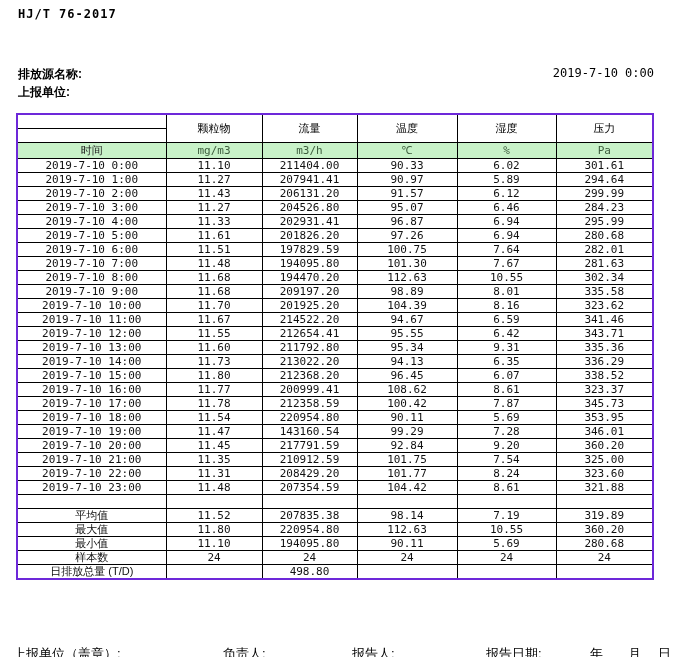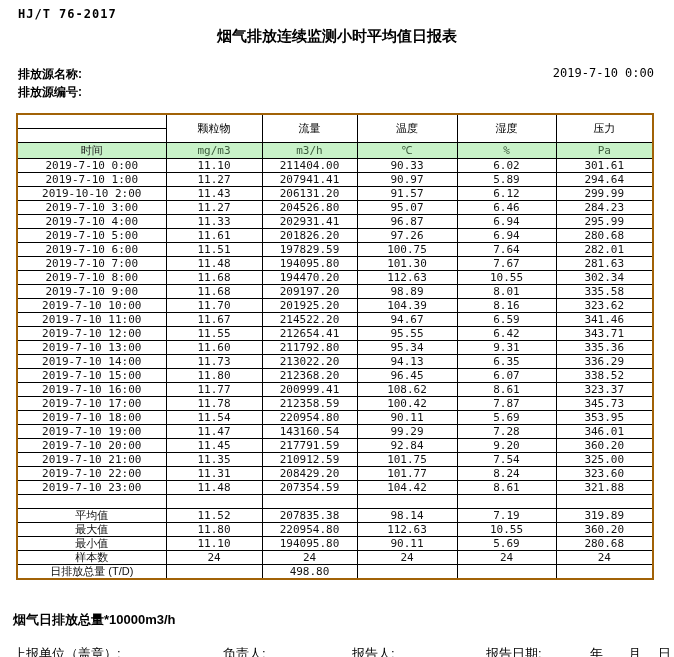--- a/index.html
+++ b/index.html
@@ -26,21 +26,21 @@
   .src-name{top:66px;}
   .src-code{top:84px;}
   .report-datetime{
     position:absolute;left:420px;top:66px;width:234px;
     text-align:right;font-size:12px;
     font-family:"DejaVu Sans Mono", monospace;
   }
   table.report{
     position:absolute;left:16px;top:113px;
     border-collapse:collapse;table-layout:fixed;
-    border:2px solid #a16207;
+    border:2px solid #6d28d9;
     padding-left:20px;
   }
   table.report td{
     border:1px solid #000;
     padding:0;margin:0;
     text-align:center;vertical-align:middle;
     height:13px;line-height:13px;
     font-size:11px;white-space:nowrap;overflow:hidden;
   }
   td.poll-head{font-size:12px;height:27px;line-height:27px;}
@@ -73,24 +73,23 @@
   .fl-month{left:628px;}
   .fl-day{left:658px;}
 </style>
 </head>
 <body>
 
 <div class="page">
 
   <div class="std-code">HJ/T  76-2017</div>
 
-  <div class="doc-title">烟气排放连续监测小时平均值日报表</div>
 
   <div class="src-label src-name">排放源名称:</div>
-  <div class="src-label src-code">排放源编号:</div>
+  <div class="src-label src-code">上报单位:</div>
   <div class="report-datetime">2019-7-10  0:00</div>
 
   <table class="report">
     <colgroup>
       <col style="width:149px">
       <col style="width:96px">
       <col style="width:95px">
       <col style="width:100px">
       <col style="width:99px">
       <col style="width:97px">
@@ -127,21 +126,21 @@
         </tr>
         <tr>
           <td class="time-cell">2019-7-10  1:00</td>
           <td class="num-cell">11.27</td>
           <td class="num-cell">207941.41</td>
           <td class="num-cell">90.97</td>
           <td class="num-cell">5.89</td>
           <td class="num-cell">294.64</td>
         </tr>
         <tr>
-          <td class="time-cell">2019-10-10  2:00</td>
+          <td class="time-cell">2019-7-10  2:00</td>
           <td class="num-cell">11.43</td>
           <td class="num-cell">206131.20</td>
           <td class="num-cell">91.57</td>
           <td class="num-cell">6.12</td>
           <td class="num-cell">299.99</td>
         </tr>
         <tr>
           <td class="time-cell">2019-7-10  3:00</td>
           <td class="num-cell">11.27</td>
           <td class="num-cell">204526.80</td>
@@ -353,21 +352,20 @@
           <td class="label-cell">日排放总量 (T/D)</td>
           <td class="num-cell"></td>
           <td class="num-cell">498.80</td>
           <td class="num-cell"></td>
           <td class="num-cell"></td>
           <td class="num-cell"></td>
         </tr>
       </tbody>
   </table>
 
-  <div class="footer-note">烟气日排放总量*10000m3/h</div>
 
   <div class="footer-line">
     <span class="fl-unit">上报单位（盖章）:</span>
     <span class="fl-resp">负责人:</span>
     <span class="fl-reporter">报告人:</span>
     <span class="fl-date">报告日期:</span>
     <span class="fl-year">年</span>
     <span class="fl-month">月</span>
     <span class="fl-day">日</span>
   </div>

